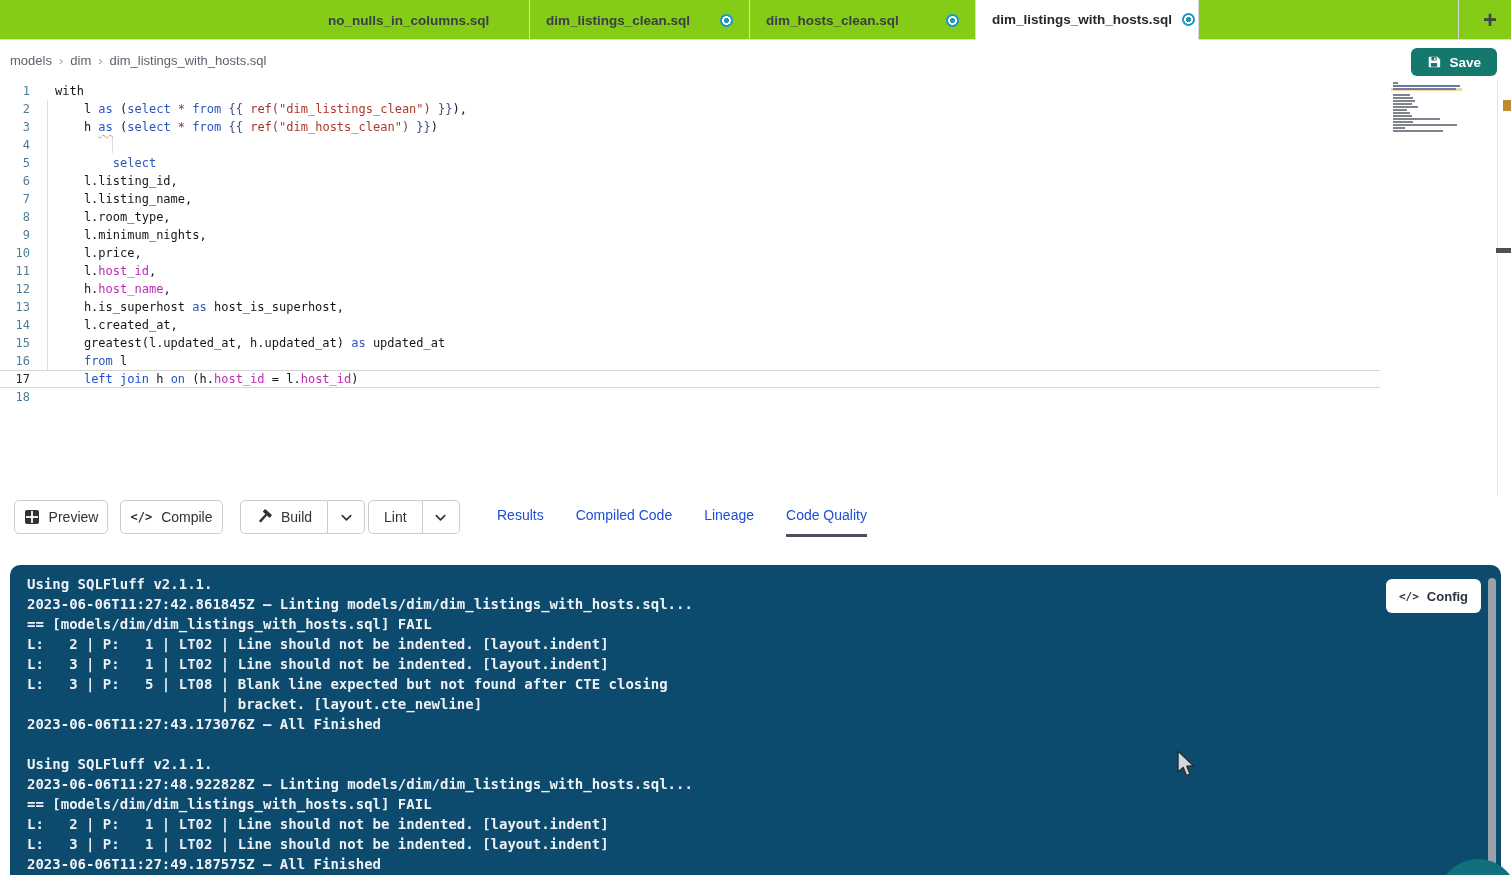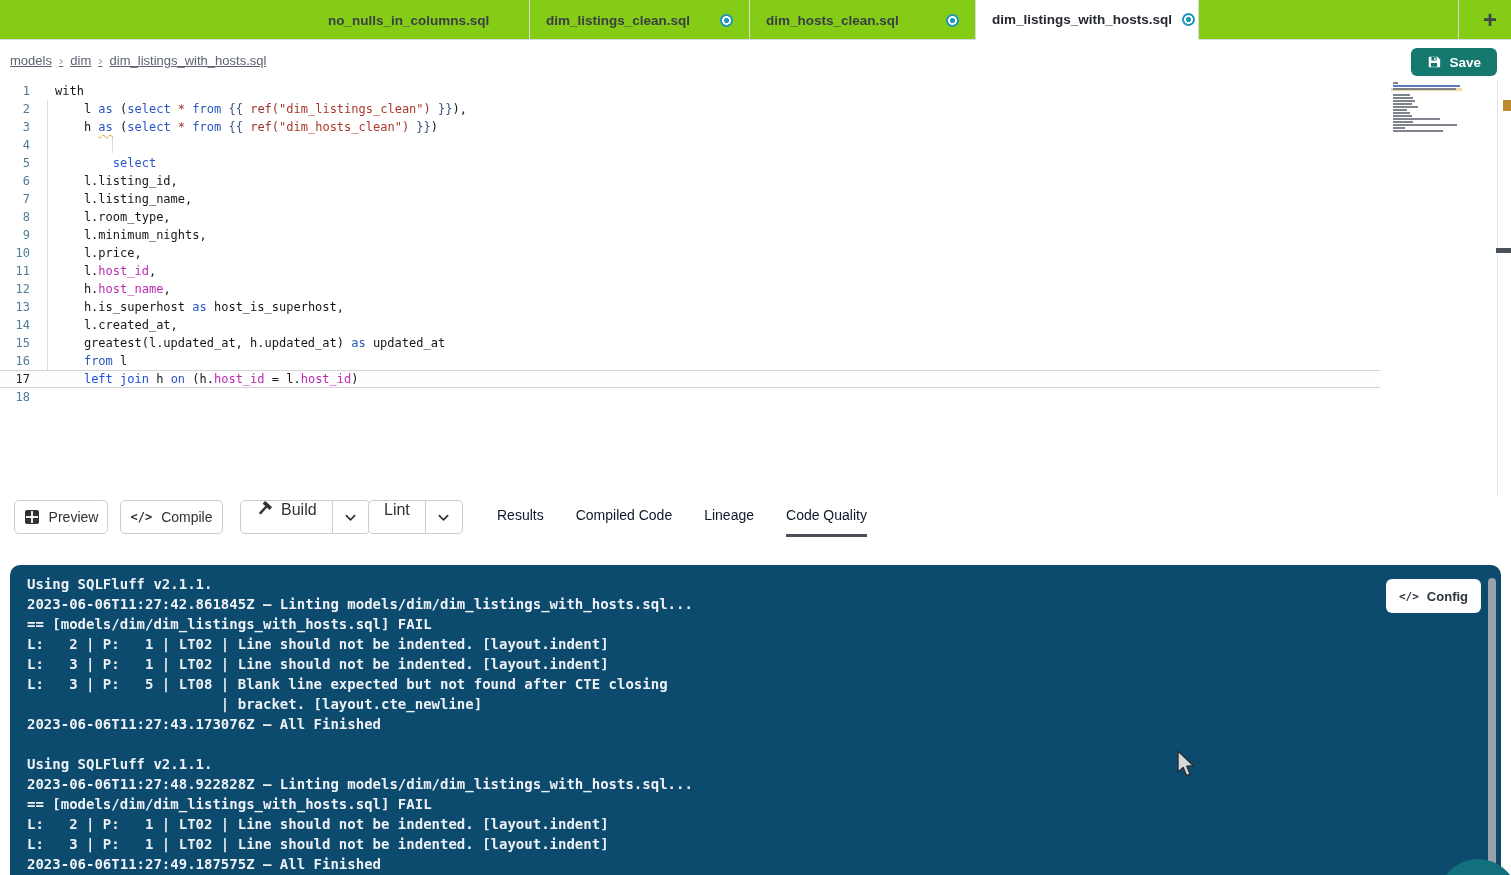--- a/index.html
+++ b/index.html
@@ -13,21 +13,21 @@
   .ftab:nth-child(3){ width:226px; }
   .ftab:nth-child(4){ width:223px; }
   .ftab.active { background:#fff; color:#24282e; font-weight:700; border-bottom:1px solid #fff; }
   .mod-dot { width:13px; height:13px; border-radius:50%; margin-left:10px; flex:0 0 auto;
     background:radial-gradient(circle, #1b97c1 0 2.6px, #ffffff 2.7px 4.4px, #1b97c1 4.5px 6.5px); }
   .tab-divider { position:absolute; left:1458px; top:0; width:1px; height:40px; background:#d4d6da; }
   .newtab { position:absolute; left:1470px; top:0; width:40px; height:40px; display:flex; align-items:center; justify-content:center; font-size:24px; font-weight:600; color:#3e444c; cursor:pointer; }
 
   
   .header { position:absolute; left:0; top:40px; width:1511px; height:40px; background:#fff; }
-  .breadcrumb { position:absolute; left:10px; top:0; height:40px; display:flex; align-items:center; font-size:13px; color:#5c6370;text-decoration:underline; }
+  .breadcrumb { position:absolute; left:10px; top:0; height:40px; display:flex; align-items:center; font-size:13px; color:#5c6370; }
   .crumb { cursor:pointer; }
   .crumb-sep { margin:0 7px; color:#9aa1ab; font-size:13px; }
   .save-btn { position:absolute; right:14px; top:8px; height:28px; padding:0 16px; border:none; border-radius:6px; background:#15786f; color:#fff; font-size:13.5px; font-weight:600; display:flex; align-items:center; gap:8px; cursor:pointer; font-family:"Liberation Sans",sans-serif; }
 
   
   .editor { position:absolute; left:0; top:80px; width:1511px; height:428px; background:#fff; }
   .code-lines { position:absolute; left:0; top:2px; width:1380px; }
   .code-line { height:18px; display:flex; align-items:center; font:12px/18px "DejaVu Sans Mono", monospace; white-space:pre; }
   .code-line .ln { display:inline-block; width:30px; text-align:right; color:#4f7d98; flex:0 0 auto; }
   .code-line .lc { padding-left:25px; color:#14171a; }
@@ -51,24 +51,24 @@
   .mm-bar.blue { background:#4461ae; }
   .ruler-track { position:absolute; left:1497px; top:0; width:1px; height:425px; background:#e4e6e8; }
   .ruler-warn { position:absolute; left:1503px; top:20px; width:8px; height:11px; background:#bd8a2e; }
   .ruler-pos { position:absolute; left:1496px; top:168px; width:15px; height:5px; background:#4a5158; }
 
   
   .bottombar { position:absolute; left:0; top:496px; width:1511px; height:57px; background:#fff; }
   .btn { position:absolute; top:4px; height:34px; background:#fff; border:1px solid #c9cdd2; border-radius:5px; display:flex; align-items:center; justify-content:center; gap:9px; font-size:14px; color:#2f3337; cursor:pointer; font-family:"Liberation Sans",sans-serif; }
   .btn svg { flex:0 0 auto; }
   .split { position:absolute; top:4px; height:34px; display:flex; }
-  .split .main { height:34px; background:#fff; border:1px solid #c9cdd2; border-radius:5px 0 0 5px; display:flex; gap:9px; padding:0 15px; font-size:16px; color:#2f3337; cursor:pointer; }
+  .split .main { height:34px; background:#fff; border:1px solid #c9cdd2; border-radius:5px 0 0 5px; display:flex; align-items:center; gap:9px; padding:0 15px; font-size:14px; color:#2f3337; cursor:pointer; }
   .split .chev { height:34px; width:37px; background:#fff; border:1px solid #c9cdd2; border-left:none; border-radius:0 5px 5px 0; display:flex; align-items:center; justify-content:center; cursor:pointer; }
   .panel-tabs { position:absolute; left:497px; top:0; height:44px; display:flex; gap:32px; }
-  .ptab { height:41px; display:flex; align-items:center; font-size:14px; color:#0f172a; cursor:pointer; border-bottom:3px solid transparent; }
+  .ptab { height:41px; display:flex; align-items:center; font-size:14px; color:#1d4ed8; cursor:pointer; border-bottom:3px solid transparent; }
   .ptab.active { border-bottom-color:#4b5058; }
 
   
   .terminal { position:absolute; left:10px; top:565px; width:1491px; height:310px; background:#0c4a6e; border-radius:10px 10px 0 0; padding:9px 0 0 17px; overflow:hidden; }
   .tline { font:700 14px/20px "DejaVu Sans Mono", monospace; color:#eef1f5; white-space:pre; }
   .config-btn { position:absolute; left:1376px; top:14px; width:95px; height:34px; background:#fff; border:none; border-radius:6px; display:flex; align-items:center; justify-content:center; gap:8px; font-size:13px; font-weight:600; color:#2a3340; cursor:pointer; font-family:"Liberation Sans",sans-serif; }
   .term-scrollbar { position:absolute; left:1478px; top:13px; width:8px; height:292px; background:#9aa1a9; border-radius:4px; cursor:pointer; }
   .fab { position:absolute; left:1438px; top:859px; width:80px; height:80px; border-radius:50%; background:#11707c; cursor:pointer; }
 
   .mouse-cursor { position:absolute; left:1176px; top:750px; pointer-events:none; }

